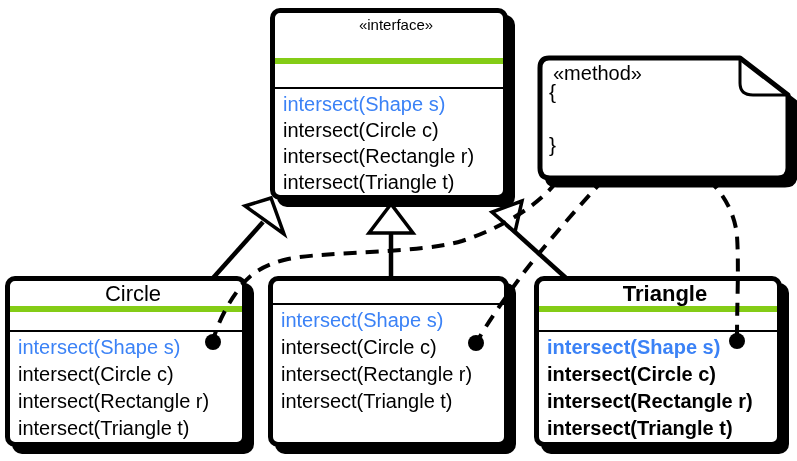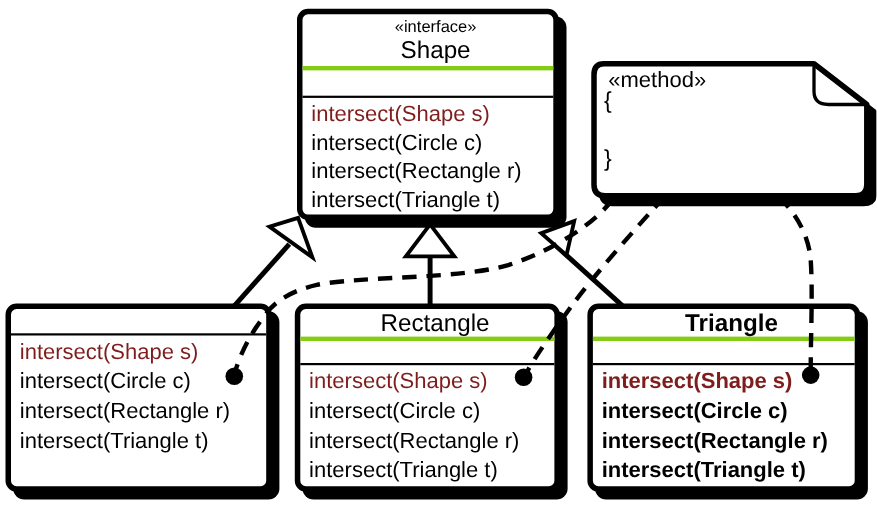--- a/index.html
+++ b/index.html
@@ -2,27 +2,27 @@
 <html><head>
 <meta charset="utf-8">
 <style>
   html,body{margin:0;padding:0;background:#fff;}
   .canvas{position:relative;width:797px;height:461px;background:#fff;
           font-family:"Liberation Sans",sans-serif;overflow:hidden;color:#000;}
 
   
   .box{position:absolute;background:#fff;border:5px solid #000;border-radius:10px;
        box-shadow:7px 7px 0 #000;box-sizing:border-box;display:flex;flex-direction:column;}
-  .sec-header{text-align:center;border-bottom:4px solid #84cc16;padding-left:14px;}
+  .sec-header{text-align:center;border-bottom:6px solid #84cc16;padding-left:14px;}
   .sec-attrs{border-bottom:2px solid #000;}
   .sec-methods{padding:2px 0 0 8px;}
   .stereo{font-size:15px;line-height:17px;padding-top:3px;}
   .cname{font-size:22px;line-height:26px;}
   .m{white-space:nowrap;font-size:20px;}
-  .hl{color:#7f1d1d;}
+  .hl{color:#3b82f6;}
 
   #shape-box{left:270px;top:8px;width:238px;height:192px;}
   #shape-box .sec-header{height:48px;}
   #shape-box .sec-attrs{height:24px;}
   #shape-box .m{line-height:26px;}
 
   .impl-box .sec-header{height:26px;}
   .impl-box .cname{line-height:25px;}
   .impl-box .sec-attrs{height:22px;}
   .impl-box .m{line-height:27px;}
@@ -41,45 +41,44 @@
   #note-close{left:549px;top:133px;font-size:21px;}
 </style>
 </head>
 <body>
 
 <div class="canvas">
 
   <div class="box" id="shape-box">
     <div class="sec-header">
       <div class="stereo">«interface»</div>
-      <div class="cname">Shape</div>
     </div>
     <div class="sec-attrs"></div>
     <div class="sec-methods">
       <div class="m hl">intersect(Shape s)</div>
       <div class="m">intersect(Circle c)</div>
       <div class="m">intersect(Rectangle r)</div>
       <div class="m">intersect(Triangle t)</div>
     </div>
   </div>
 
   <div class="box impl-box" id="circle-box">
+    <div class="sec-header">
+      <div class="cname">Circle</div>
+    </div>
     <div class="sec-attrs"></div>
     <div class="sec-methods">
       <div class="m hl">intersect(Shape s)</div>
       <div class="m">intersect(Circle c)</div>
       <div class="m">intersect(Rectangle r)</div>
       <div class="m">intersect(Triangle t)</div>
     </div>
   </div>
 
   <div class="box impl-box" id="rectangle-box">
-    <div class="sec-header">
-      <div class="cname">Rectangle</div>
-    </div>
     <div class="sec-attrs"></div>
     <div class="sec-methods">
       <div class="m hl">intersect(Shape s)</div>
       <div class="m">intersect(Circle c)</div>
       <div class="m">intersect(Rectangle r)</div>
       <div class="m">intersect(Triangle t)</div>
     </div>
   </div>
 
   <div class="box impl-box" id="triangle-box">

